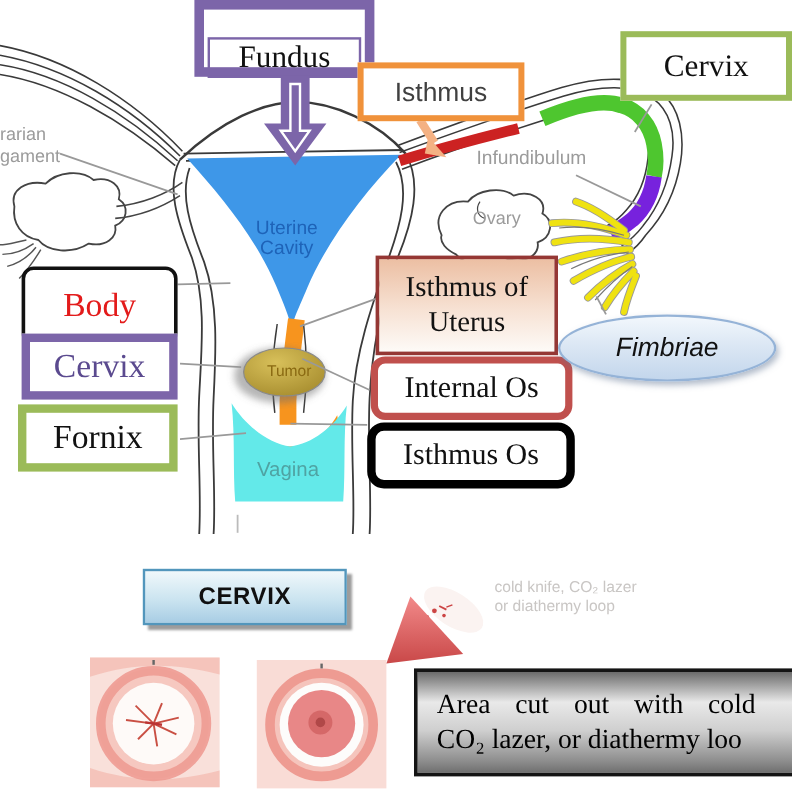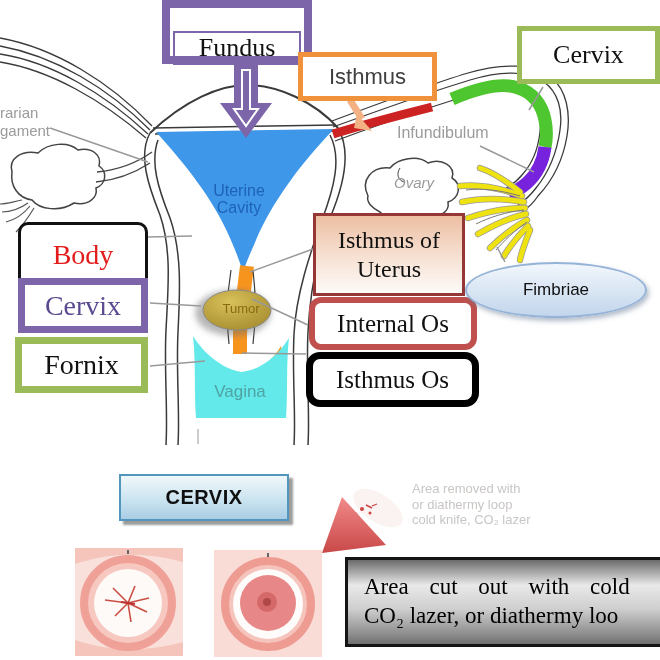--- a/index.html
+++ b/index.html
@@ -25,38 +25,38 @@
     background:linear-gradient(180deg,#ECBFA3 0%,#F7E2D4 55%,#FDFAF7 100%);
     font-size:24px;color:#111;text-align:center;line-height:1.2;}
   .iou-box .wrap{width:120px;}
   .ios-box{left:309px;top:297px;width:168px;height:53px;border:6px solid #C0504D;border-radius:12px;
     font-size:25px;color:#111;}
   .eos-box{left:306px;top:352px;width:173px;height:55px;border:7px solid #000;border-radius:14px;
     font-size:25px;color:#111;}
   .fimbriae-ellipse{left:465px;top:262px;width:182px;height:56px;border:2px solid #95B3D7;border-radius:50%;
     background:linear-gradient(180deg,#F2F7FC 0%,#DEE9F5 40%,#C3D6EC 100%);
     box-shadow:2px 3px 5px rgba(100,120,150,.5);
-    font-family:"Liberation Sans",sans-serif;font-size:17px;color:#111;}
+    font-family:"Liberation Sans",sans-serif;font-size:22px;color:#111;font-style:italic;}
   .cervix-heading{left:119px;top:474px;width:170px;height:47px;border:2px solid #5296BC;
     background:linear-gradient(180deg,#F0F8FB 0%,#CBE4F0 55%,#A8CDE4 100%);
     box-shadow:4px 4px 2px #9c9c9c;
     font-family:"Liberation Sans",sans-serif;font-weight:bold;font-size:20px;color:#101010;letter-spacing:.5px;}
   .caption-box{left:345px;top:557px;width:348px;height:90px;border:3px solid #141414;
     background:linear-gradient(180deg,#6b6b6b 0%,#e9e9e9 30%,#cfcfcf 58%,#8e8e8e 88%,#6f6f6f 100%);
     z-index:3;position:absolute;box-sizing:border-box;padding:12px 0 0 16px;
     font-size:23px;color:#000;line-height:29px;}
   .caption-line1{word-spacing:15px;white-space:nowrap;}
   .caption-line2{white-space:nowrap;}
   .faint-note{left:412px;top:481px;color:#c9c6c4;font-size:13px;line-height:15.5px;z-index:2;
     font-family:"Liberation Sans",sans-serif;position:absolute;}
   
   .ovlig{left:0;top:104px;font-size:15px;line-height:18px;}
   .ucav{left:203px;top:150px;width:72px;text-align:center;font-size:16px;line-height:17px;color:#1E63B8;margin-top:32px;}
   .infun{left:397px;top:124px;font-size:16px;}
-  .ovary{left:394px;top:174px;font-size:15px;font-style:italic;}
+  .ovary{left:394px;top:174px;font-size:15px;}
   .tumor{left:203px;top:301px;width:76px;text-align:center;font-size:13px;color:#8a6a12;}
   .vagina{left:208px;top:382px;width:64px;text-align:center;font-size:17px;color:#4FA3A3;}
 </style>
 </head>
 <body>
 
 <svg class="art" width="660" height="660" viewBox="0 0 660 660">
   <defs>
     <radialGradient id="tumorGrad" cx="40%" cy="30%" r="80%">
       <stop offset="0%" stop-color="#D8C05A"></stop>
@@ -251,21 +251,20 @@
 <div class="box iou-box">
   <div class="wrap">Isthmus of Uterus</div>
 </div>
 <div class="box ios-box">Internal Os</div>
 <div class="box eos-box">Isthmus Os</div>
 <div class="box fimbriae-ellipse">Fimbriae</div>
 
 <div class="box cervix-heading">CERVIX</div>
 
 <div class="faint-note">
-  <div>Area removed with</div>
+  <div>cold knife, CO₂ lazer</div>
   <div>or diathermy loop</div>
-  <div>cold knife, CO₂ lazer</div>
 </div>
 
 <div class="caption-box">
   <div class="caption-line1">Area cut out with cold</div>
   <div class="caption-line2">CO₂ lazer, or diathermy loo</div>
 </div>
 
 </body></html>

